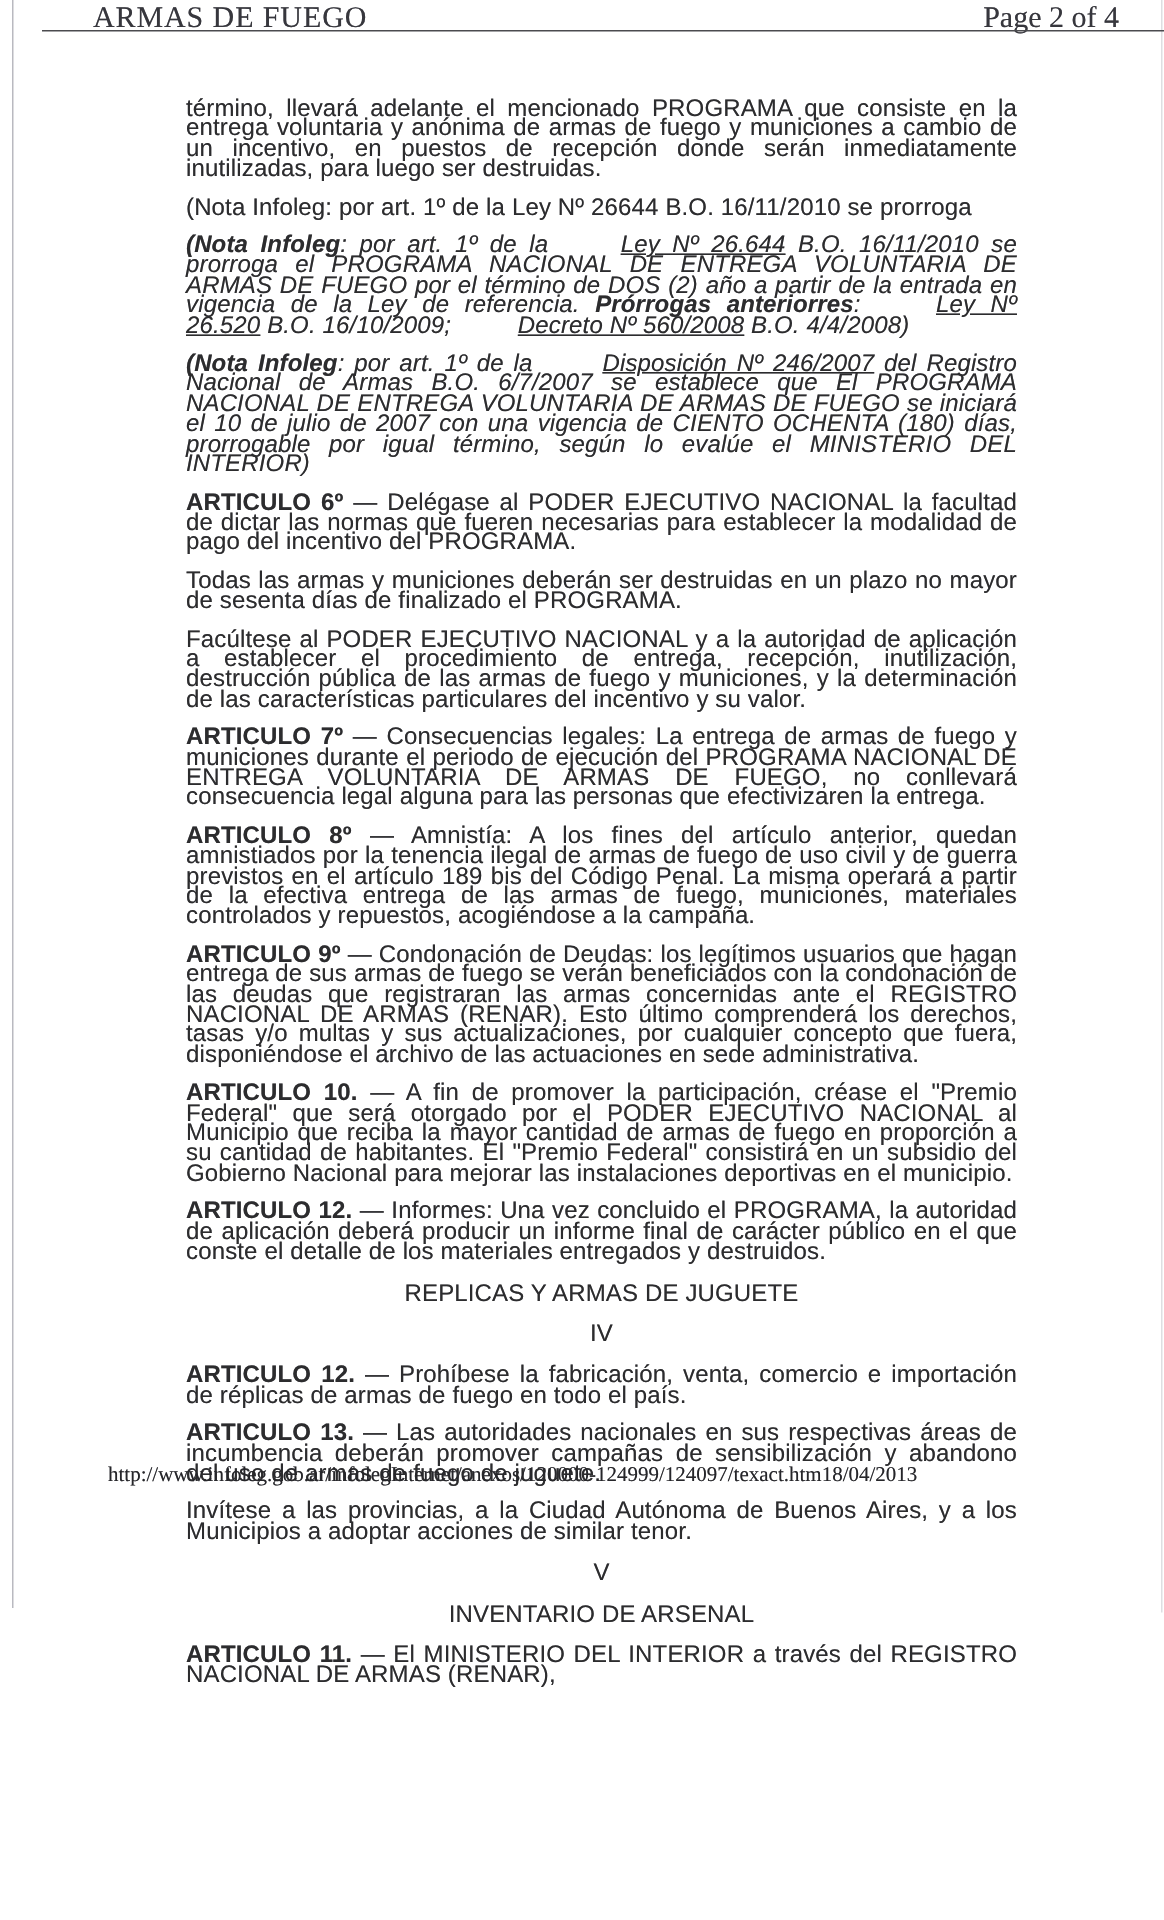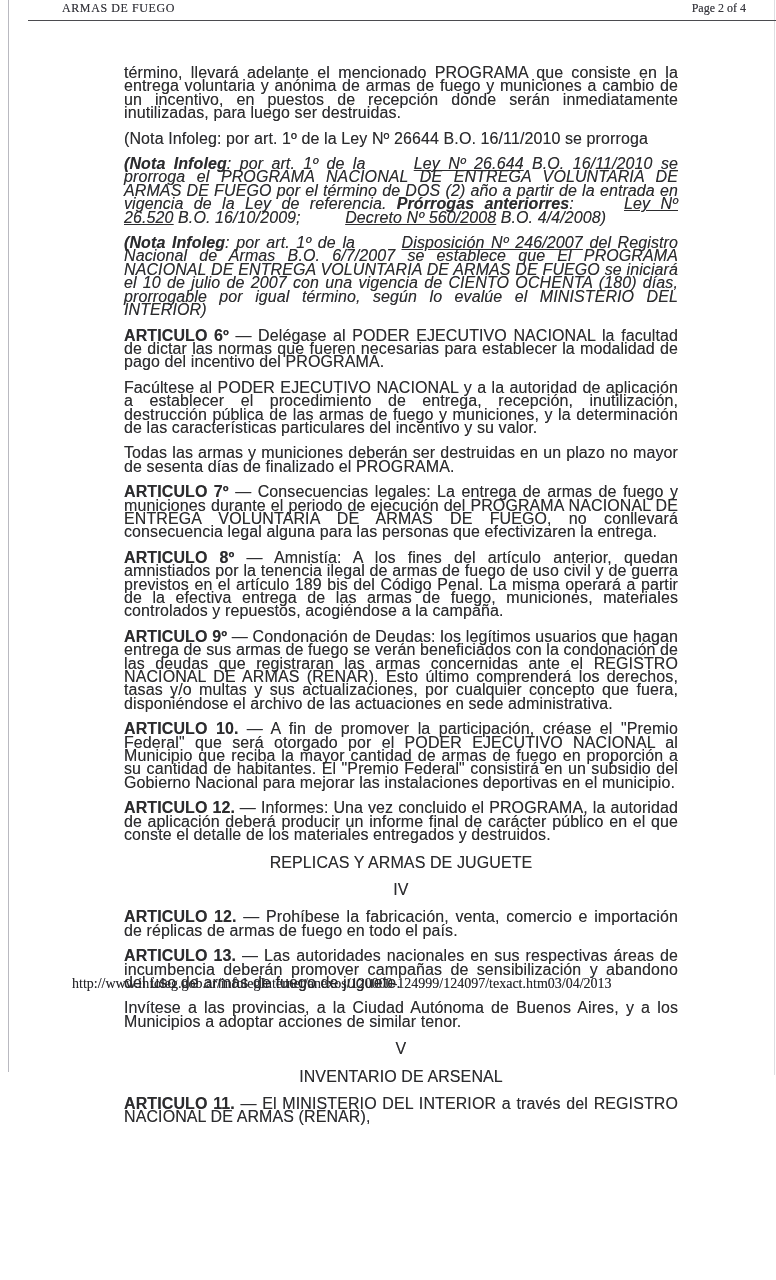--- a/index.html
+++ b/index.html
@@ -15,21 +15,21 @@
     width: 1px; height: 1072px; background: #b9b9c0;
   }
   .page-edge-right {
     position: absolute; left: 774px; top: 0;
     width: 1px; height: 1075px; background: #dedee2;
   }
   .header-row {
     position: absolute; left: 62px; top: 1px; width: 684px;
     display: flex; justify-content: space-between; align-items: flex-start;
     font-family: "Liberation Serif", serif;
-    font-size: 12px; color: #37373d;
+    font-size: 20px; color: #37373d;
     text-shadow: 0 0 0.4px rgba(50,50,60,.55);
   }
   .header-title { letter-spacing: 0.6px; }
   .header-rule {
     position: absolute; left: 28px; top: 20px;
     width: 748px; height: 1px; background: #4b4b4f;
   }
   .doc {
     position: absolute; left: 124px; top: 66px; width: 554px;
     font-size: 16px; line-height: 13.4px;
@@ -65,35 +65,35 @@
   </div>
 
   <div class="header-rule"></div>
 
   <div class="doc">
       <p class="para"><span>término, llevará adelante el mencionado PROGRAMA que consiste en la entrega voluntaria y anónima de armas de fuego y municiones a cambio de un incentivo, en puestos de recepción donde serán inmediatamente inutilizadas, para luego ser destruidas.</span></p>
       <p class="para"><span>(Nota Infoleg: por art. 1º de la Ley Nº 26644 B.O. 16/11/2010 se prorroga</span></p>
       <p class="para"><span class="b i">(Nota Infoleg</span><span class="i">: por art. 1º de la </span><span class="i u">Ley Nº 26.644</span><span class="i"> B.O. 16/11/2010 se prorroga el PROGRAMA NACIONAL DE ENTREGA VOLUNTARIA DE ARMAS DE FUEGO por el término de DOS (2) año a partir de la entrada en vigencia de la Ley de referencia. </span><span class="b i">Prórrogas anteriorres</span><span class="i">: </span><span class="i u">Ley Nº 26.520</span><span class="i"> B.O. 16/10/2009; </span><span class="i u">Decreto Nº 560/2008</span><span class="i"> B.O. 4/4/2008)</span></p>
       <p class="para"><span class="b i">(Nota Infoleg</span><span class="i">: por art. 1º de la </span><span class="i u">Disposición Nº 246/2007</span><span class="i"> del Registro Nacional de Armas B.O. 6/7/2007 se establece que El PROGRAMA NACIONAL DE ENTREGA VOLUNTARIA DE ARMAS DE FUEGO se iniciará el 10 de julio de 2007 con una vigencia de CIENTO OCHENTA (180) días, prorrogable por igual término, según lo evalúe el MINISTERIO DEL INTERIOR)</span></p>
       <p class="para"><span class="b">ARTICULO 6º</span><span> — Delégase al PODER EJECUTIVO NACIONAL la facultad de dictar las normas que fueren necesarias para establecer la modalidad de pago del incentivo del PROGRAMA.</span></p>
+      <p class="para"><span>Todas las armas y municiones deberán ser destruidas en un plazo no mayor de sesenta días de finalizado el PROGRAMA.</span></p>
       <p class="para"><span>Facúltese al PODER EJECUTIVO NACIONAL y a la autoridad de aplicación a establecer el procedimiento de entrega, recepción, inutilización, destrucción pública de las armas de fuego y municiones, y la determinación de las características particulares del incentivo y su valor.</span></p>
-      <p class="para"><span>Todas las armas y municiones deberán ser destruidas en un plazo no mayor de sesenta días de finalizado el PROGRAMA.</span></p>
       <p class="para"><span class="b">ARTICULO 7º</span><span> — Consecuencias legales: La entrega de armas de fuego y municiones durante el periodo de ejecución del PROGRAMA NACIONAL DE ENTREGA VOLUNTARIA DE ARMAS DE FUEGO, no conllevará consecuencia legal alguna para las personas que efectivizaren la entrega.</span></p>
       <p class="para"><span class="b">ARTICULO 8º</span><span> — Amnistía: A los fines del artículo anterior, quedan amnistiados por la tenencia ilegal de armas de fuego de uso civil y de guerra previstos en el artículo 189 bis del Código Penal. La misma operará a partir de la efectiva entrega de las armas de fuego, municiones, materiales controlados y repuestos, acogiéndose a la campaña.</span></p>
       <p class="para"><span class="b">ARTICULO 9º</span><span> — Condonación de Deudas: los legítimos usuarios que hagan entrega de sus armas de fuego se verán beneficiados con la condonación de las deudas que registraran las armas concernidas ante el REGISTRO NACIONAL DE ARMAS (RENAR). Esto último comprenderá los derechos, tasas y/o multas y sus actualizaciones, por cualquier concepto que fuera, disponiéndose el archivo de las actuaciones en sede administrativa.</span></p>
       <p class="para"><span class="b">ARTICULO 10.</span><span> — A fin de promover la participación, créase el "Premio Federal" que será otorgado por el PODER EJECUTIVO NACIONAL al Municipio que reciba la mayor cantidad de armas de fuego en proporción a su cantidad de habitantes. El "Premio Federal" consistirá en un subsidio del Gobierno Nacional para mejorar las instalaciones deportivas en el municipio.</span></p>
       <p class="para"><span class="b">ARTICULO 12.</span><span> — Informes: Una vez concluido el PROGRAMA, la autoridad de aplicación deberá producir un informe final de carácter público en el que conste el detalle de los materiales entregados y destruidos.</span></p>
       <p class="para center"><span>REPLICAS Y ARMAS DE JUGUETE</span></p>
       <p class="para center"><span>IV</span></p>
       <p class="para"><span class="b">ARTICULO 12.</span><span> — Prohíbese la fabricación, venta, comercio e importación de réplicas de armas de fuego en todo el país.</span></p>
       <p class="para"><span class="b">ARTICULO 13.</span><span> — Las autoridades nacionales en sus respectivas áreas de incumbencia deberán promover campañas de sensibilización y abandono del uso de armas de fuego de juguete.</span></p>
       <p class="para"><span>Invítese a las provincias, a la Ciudad Autónoma de Buenos Aires, y a los Municipios a adoptar acciones de similar tenor.</span></p>
       <p class="para center"><span>V</span></p>
       <p class="para center"><span>INVENTARIO DE ARSENAL</span></p>
       <p class="para"><span class="b">ARTICULO 11.</span><span> — El MINISTERIO DEL INTERIOR a través del REGISTRO NACIONAL DE ARMAS (RENAR),</span></p>
     </div>
 
   <div class="footer-row">
     <span>http://www.infoleg.gob.ar/infolegInternet/anexos/120000-124999/124097/texact.htm</span>
-    <span>03/04/2013</span>
+    <span>18/04/2013</span>
   </div>
 
 </div>
 
 </body></html>

